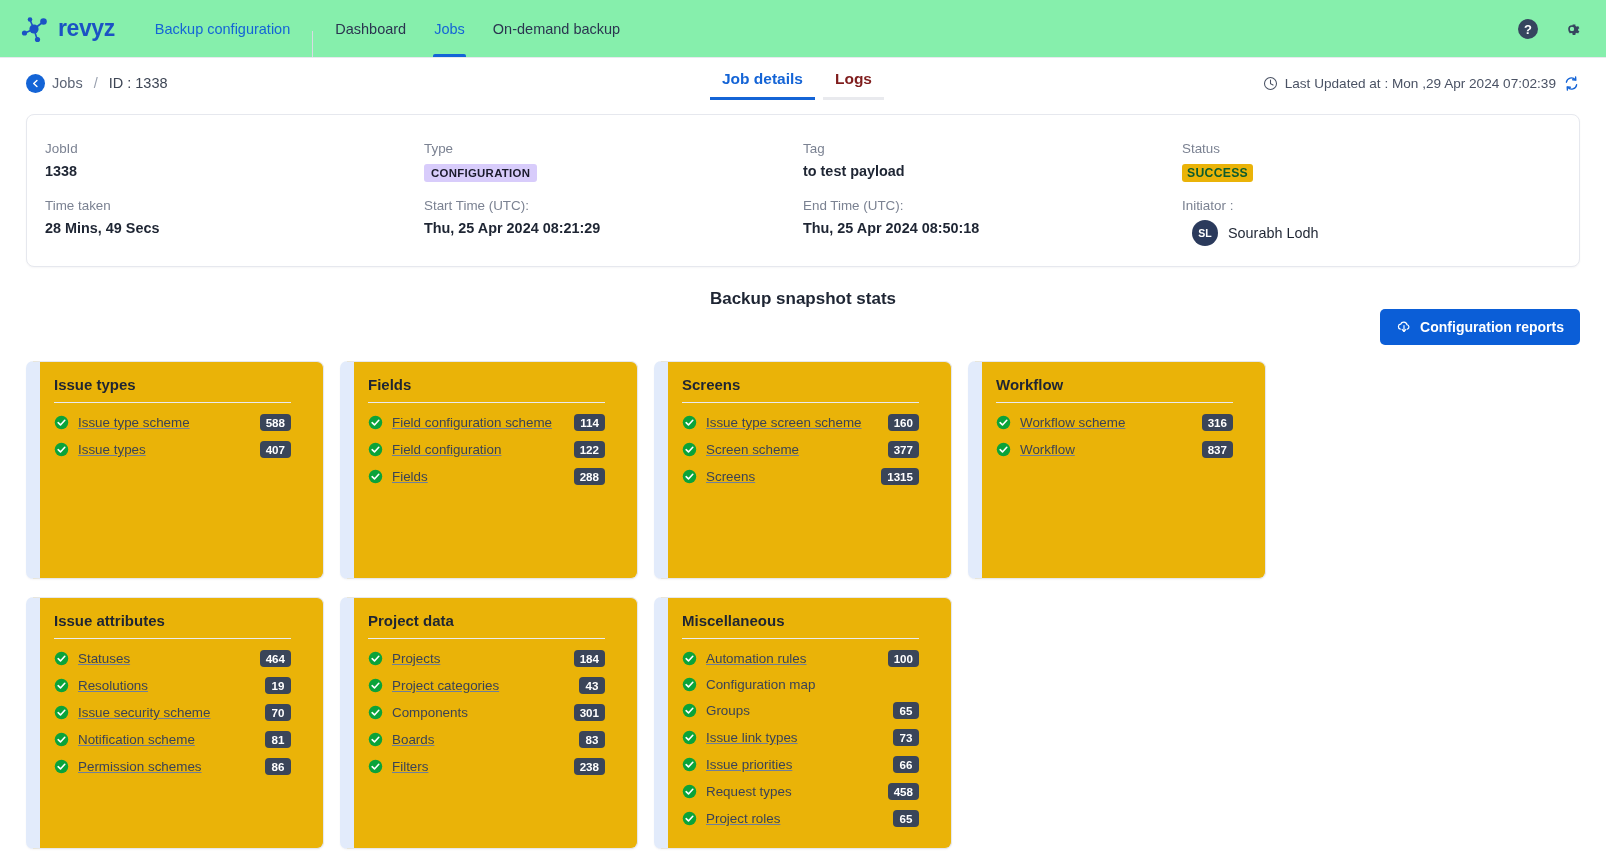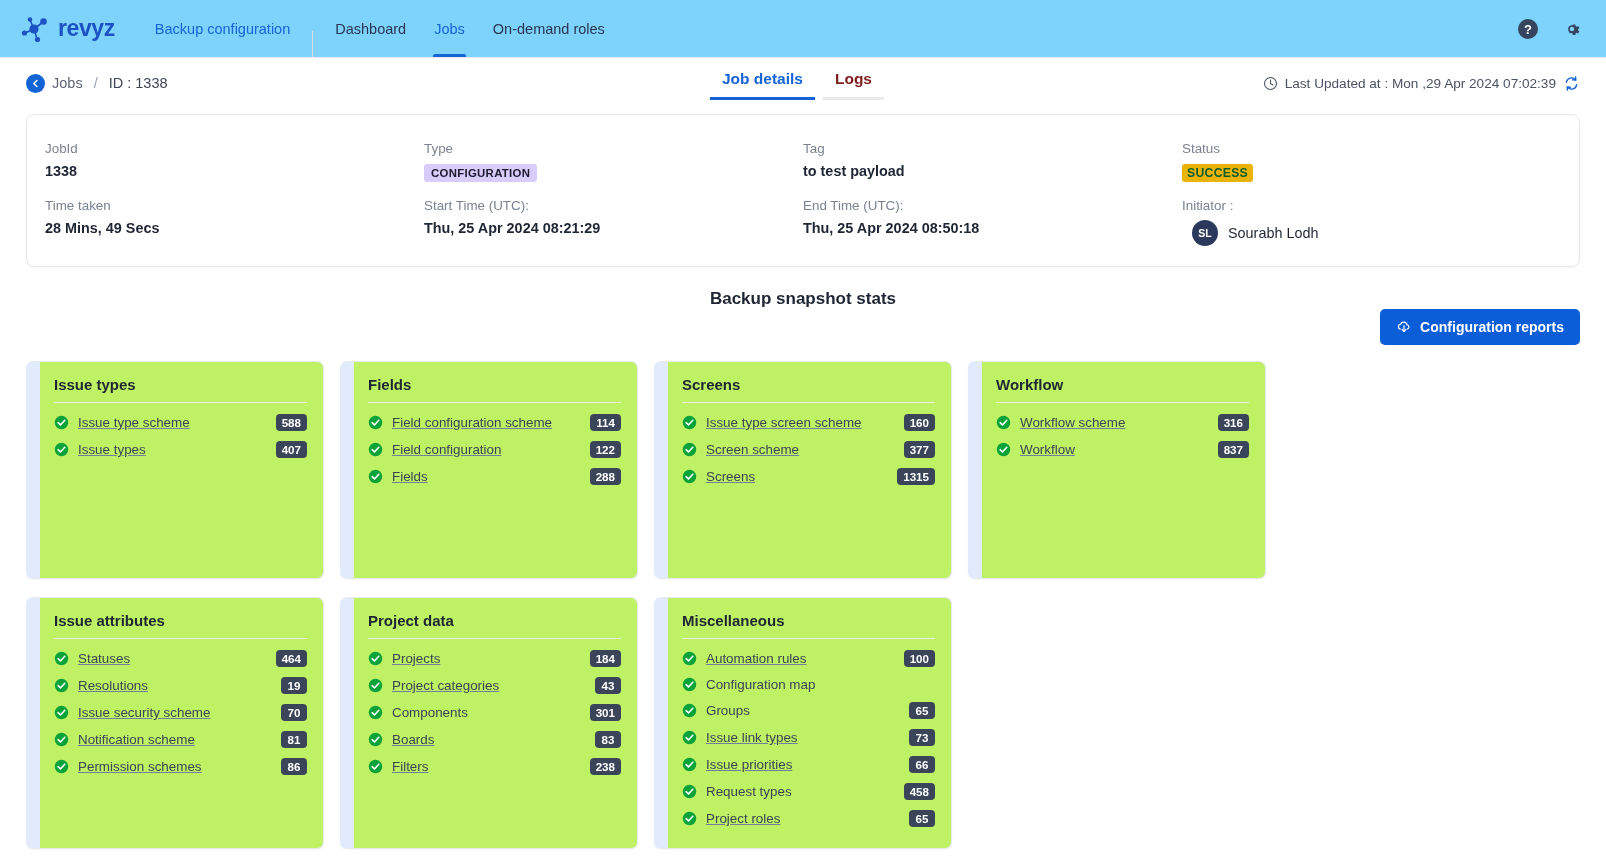--- a/index.html
+++ b/index.html
@@ -10,21 +10,21 @@
     color: #222b3a;
     overflow: hidden;
   }
 
   
   .topbar {
     height: 58px;
     display: flex; align-items: center;
     padding: 0 22px 0 18px;
     border-bottom: 1px solid #e8e9ee;
-    background: #7dd3fc;
+    background: #86efac;
     position: relative;
   }
   .logo-wrap { display: flex; align-items: center; gap: 6px; margin-right: 26px; }
   .logo-mark { width: 34px; height: 30px; display: block; }
   .logo-text {
     font-size: 23px; font-weight: bold; letter-spacing: -0.4px;
     color: #1b52c4;
   }
   .nav { display: flex; align-items: flex-end; height: 100%; }
   .nav-item {
@@ -141,25 +141,25 @@
   }
 
   .grid {
     margin: 16px 26px 0;
     display: grid;
     grid-template-columns: repeat(5, 1fr);
     column-gap: 16px;
     row-gap: 18px;
   }
   .card {
-    background: #bef264;
+    background: #eab308;
     border: 1px solid #e6e8ee;
     border-left: 14px solid #e2ebfb;
     border-radius: 7px;
-    padding: 14px 16px 16px 14px;
+    padding: 14px 32px 16px 14px;
     box-shadow: 0 1px 2px rgba(20,30,60,.04);
     min-height: 218px;
     display: flex; flex-direction: column;
   }
   .card-title {
     font-size: 15px; font-weight: bold; color: #1e2533;
     padding-bottom: 9px;
     border-bottom: 1px solid #e9ebf0;
     margin-bottom: 6px;
   }
@@ -204,21 +204,21 @@
       <circle cx="19.5" cy="25.5" r="2.6" fill="#1b52c4"></circle>
     </svg>
     <span class="logo-text">revyz</span>
   </div>
 
   <div class="nav">
     <div class="nav-item">Backup configuration</div>
     <div class="nav-sep"></div>
     <div class="nav-item plain">Dashboard</div>
     <div class="nav-item active">Jobs</div>
-    <div class="nav-item plain">On-demand roles</div>
+    <div class="nav-item plain">On-demand backup</div>
   </div>
 
   <div class="topbar-right">
     <svg class="icon-btn" viewBox="0 0 24 24">
       <circle cx="12" cy="12" r="10" fill="#36455f"></circle>
       <text x="12" y="16.6" text-anchor="middle" font-family="Liberation Sans, sans-serif" font-size="13" font-weight="bold" fill="#ffffff">?</text>
     </svg>
     <svg class="icon-btn" viewBox="0 0 24 24">
       <path fill="#36455f" d="M12 8.2a3.8 3.8 0 1 0 0 7.6 3.8 3.8 0 0 0 0-7.6zm0 6a2.2 2.2 0 1 1 0-4.4 2.2 2.2 0 0 1 0 4.4z"></path>
       <path fill="#36455f" d="M20.3 13.6l-1.6-.5c.1-.4.1-.8.1-1.1s0-.7-.1-1.1l1.6-.5-.5-2-1.6.4c-.4-.6-.9-1.1-1.5-1.5l.5-1.6-2-.6-.6 1.6c-.4-.1-.7-.1-1.1-.1s-.7 0-1.1.1l-.6-1.6-2 .6.5 1.6c-.6.4-1.1.9-1.5 1.5l-1.6-.4-.5 2 1.6.5c-.1.4-.1.8-.1 1.1s0 .7.1 1.1l-1.6.5.5 2 1.6-.4c.4.6.9 1.1 1.5 1.5l-.5 1.6 2 .6.6-1.6c.4.1.7.1 1.1.1s.7 0 1.1-.1l.6 1.6 2-.6-.5-1.6c.6-.4 1.1-.9 1.5-1.5l1.6.4.5-2z" opacity="0"></path>

